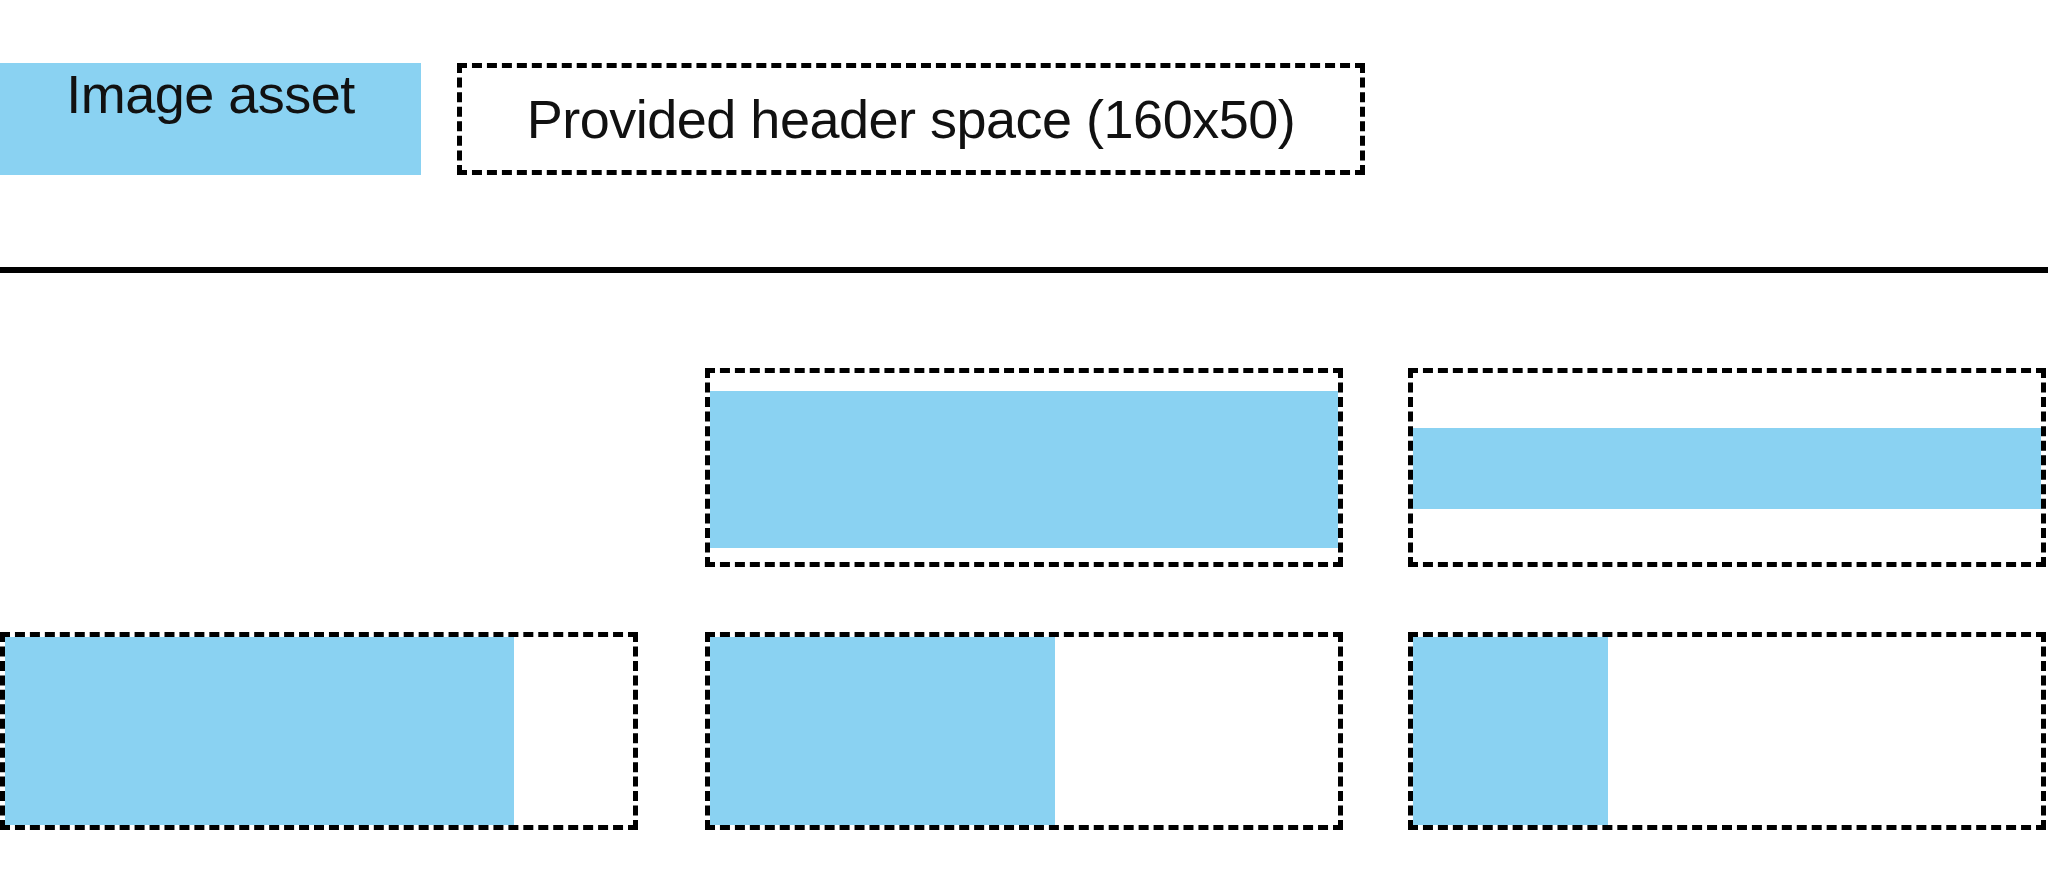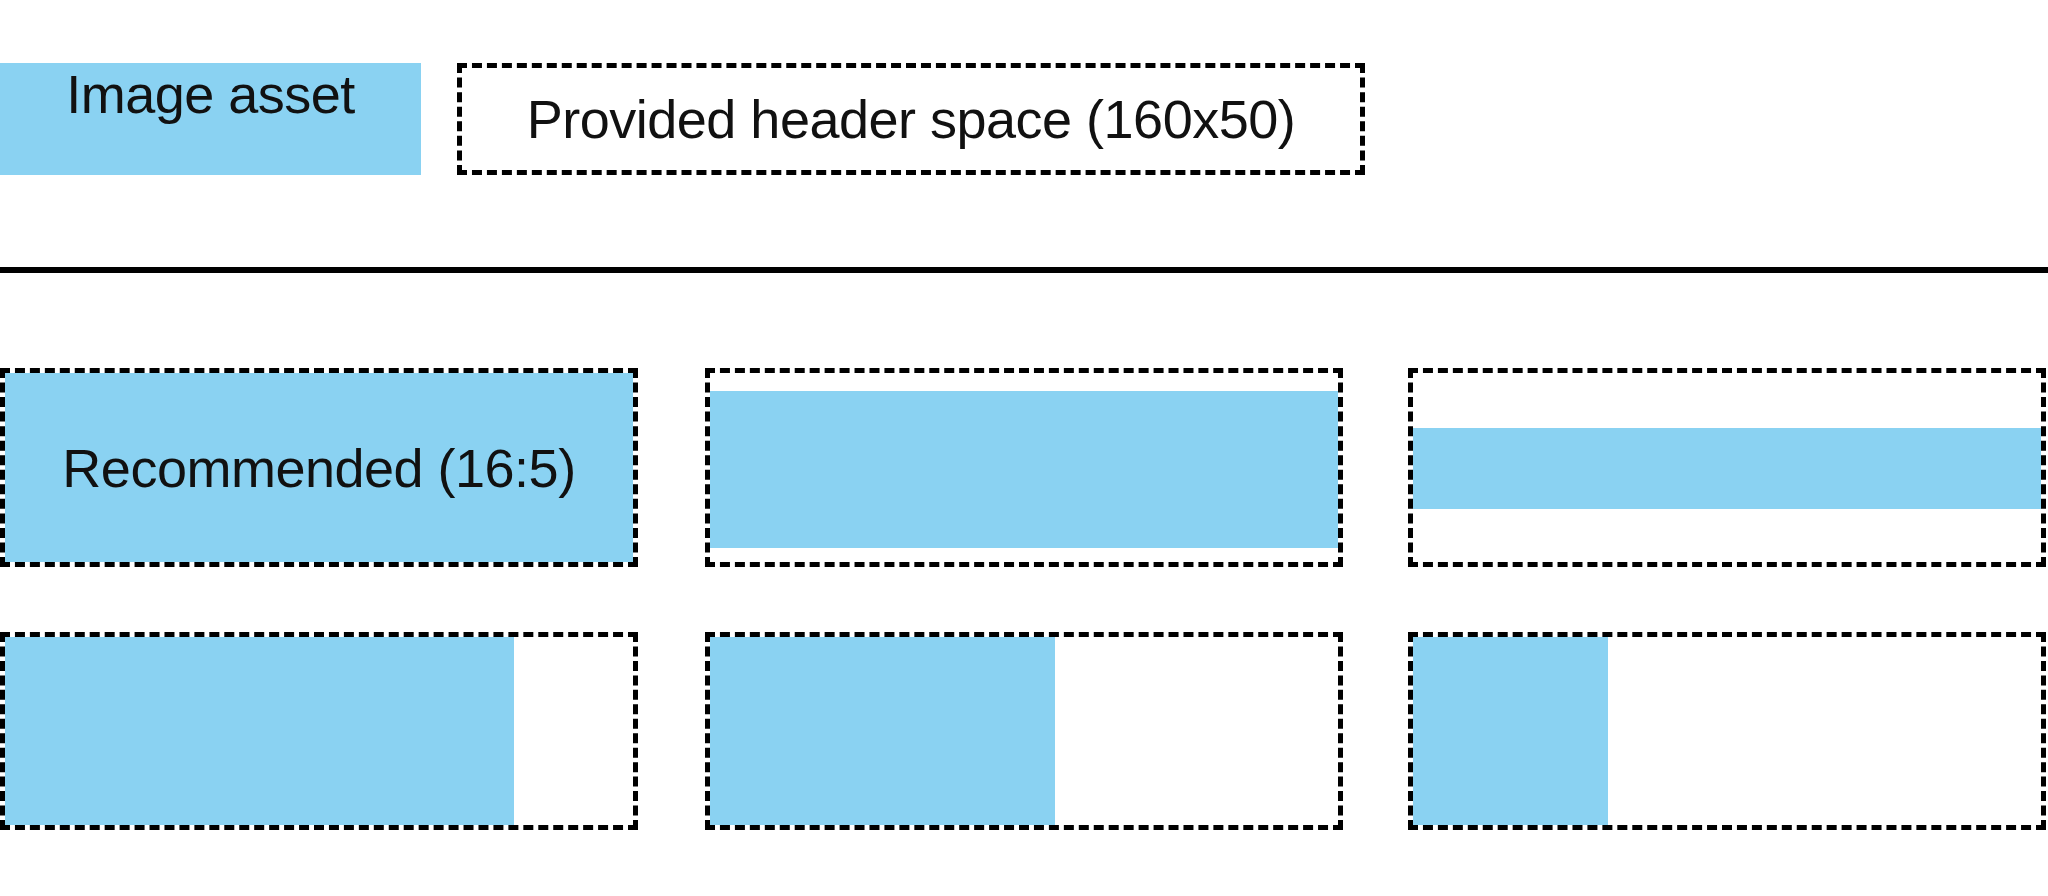--- a/index.html
+++ b/index.html
@@ -93,28 +93,20 @@
   <div class="legend-swatch">
     <span class="label">Image asset</span>
   </div>
 
   <div class="legend-dashed">
     <span class="label">Provided header space (160x50)</span>
   </div>
 
   <div class="divider"></div>
 
-  <div class="ex-box r1 c1">
-    <div class="ex-inner">
-      <div class="fill" style="left: 0%; top: 0%; width: 100%; height: 100%;"></div>
-      <div class="ex-label-wrap">
-        <span class="label">Recommended (16:5)</span>
-      </div>
-    </div>
-  </div>
 
   <div class="ex-box r1 c2">
     <div class="ex-inner">
       <div class="fill" style="left: 0%; top: 9.5%; width: 100%; height: 83%;"></div>
     </div>
   </div>
 
   <div class="ex-box r1 c3">
     <div class="ex-inner">
       <div class="fill" style="left: 0%; top: 29%; width: 100%; height: 43%;"></div>

